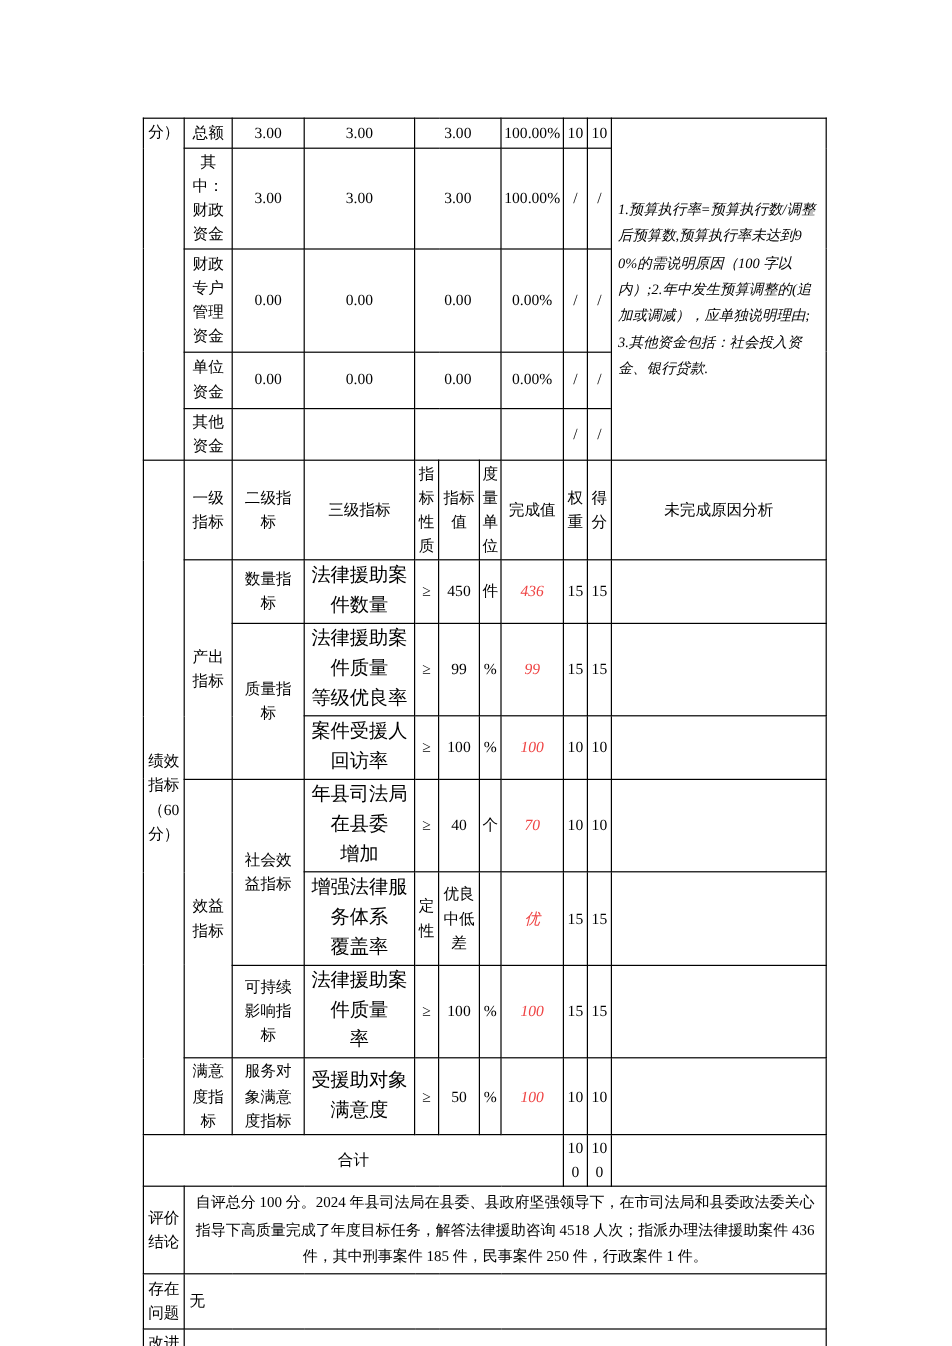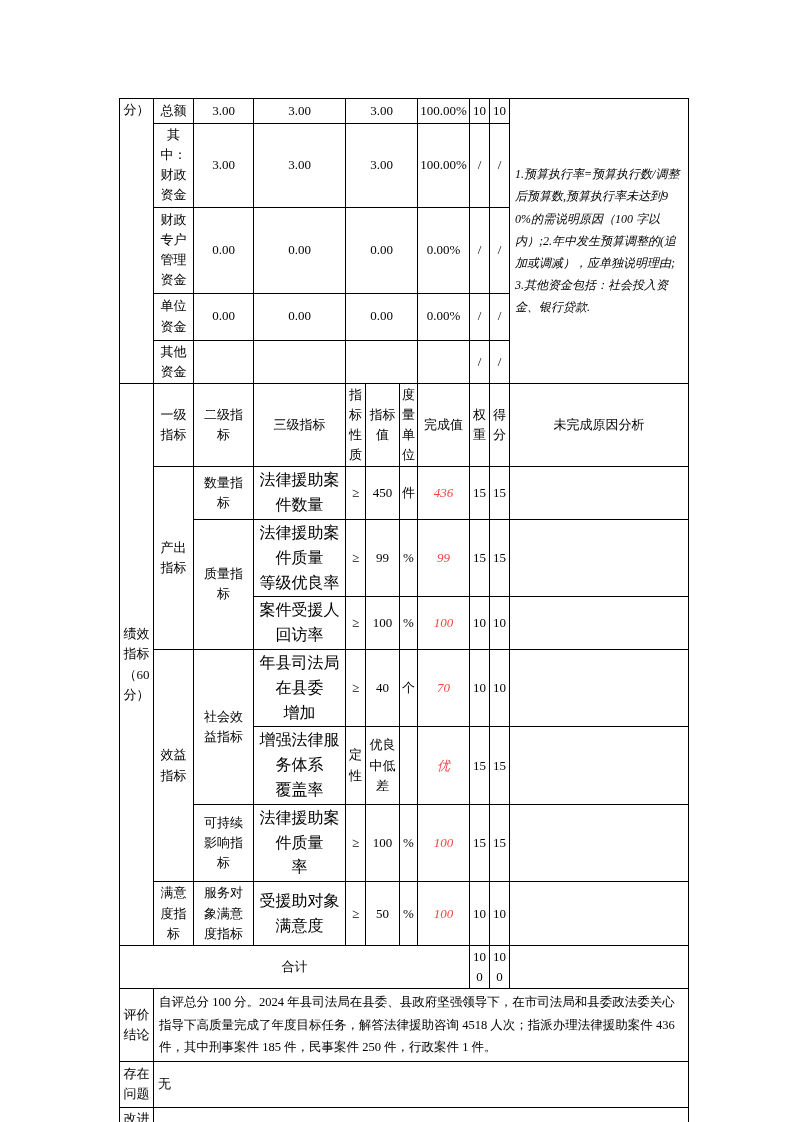--- a/index.html
+++ b/index.html
@@ -26,21 +26,21 @@
   }
   td.top{vertical-align:top;}
   td.left{text-align:left;padding-left:4px;}
   td.sm{font-size:16px;}
   td.note{
     text-align:left;font-style:italic;font-size:12px;line-height:1.85;
     padding:3px 5px;vertical-align:middle;
   }
   td.actual{font-style:italic;color:#ef4444;}
   td.conclusion{
-    text-align:left;font-size:12.5px;line-height:1.8;padding:2px 5px;vertical-align:middle;
+    text-align:center;font-size:12.5px;line-height:1.8;padding:2px 5px;vertical-align:middle;
   }
   
   .rA1{height:25px}.rA2{height:63px}.rA3{height:86px}.rA4{height:47px}.rA5{height:39px}
   .rB0{height:78px}.rB1{height:44px}.rB2{height:54px}.rB3{height:28px}.rB4{height:46px}
   .rB5{height:54px}.rB6{height:64px}.rB7{height:64px}.rB8{height:22px}
   .rC1{height:68px}.rC2{height:46px}.rC3{height:38px}.rC4{height:22px}
   .page-number{
     position:absolute;top:1048px;left:0;width:100%;
     text-align:right;font-size:12px;padding-left:16px;
   }

